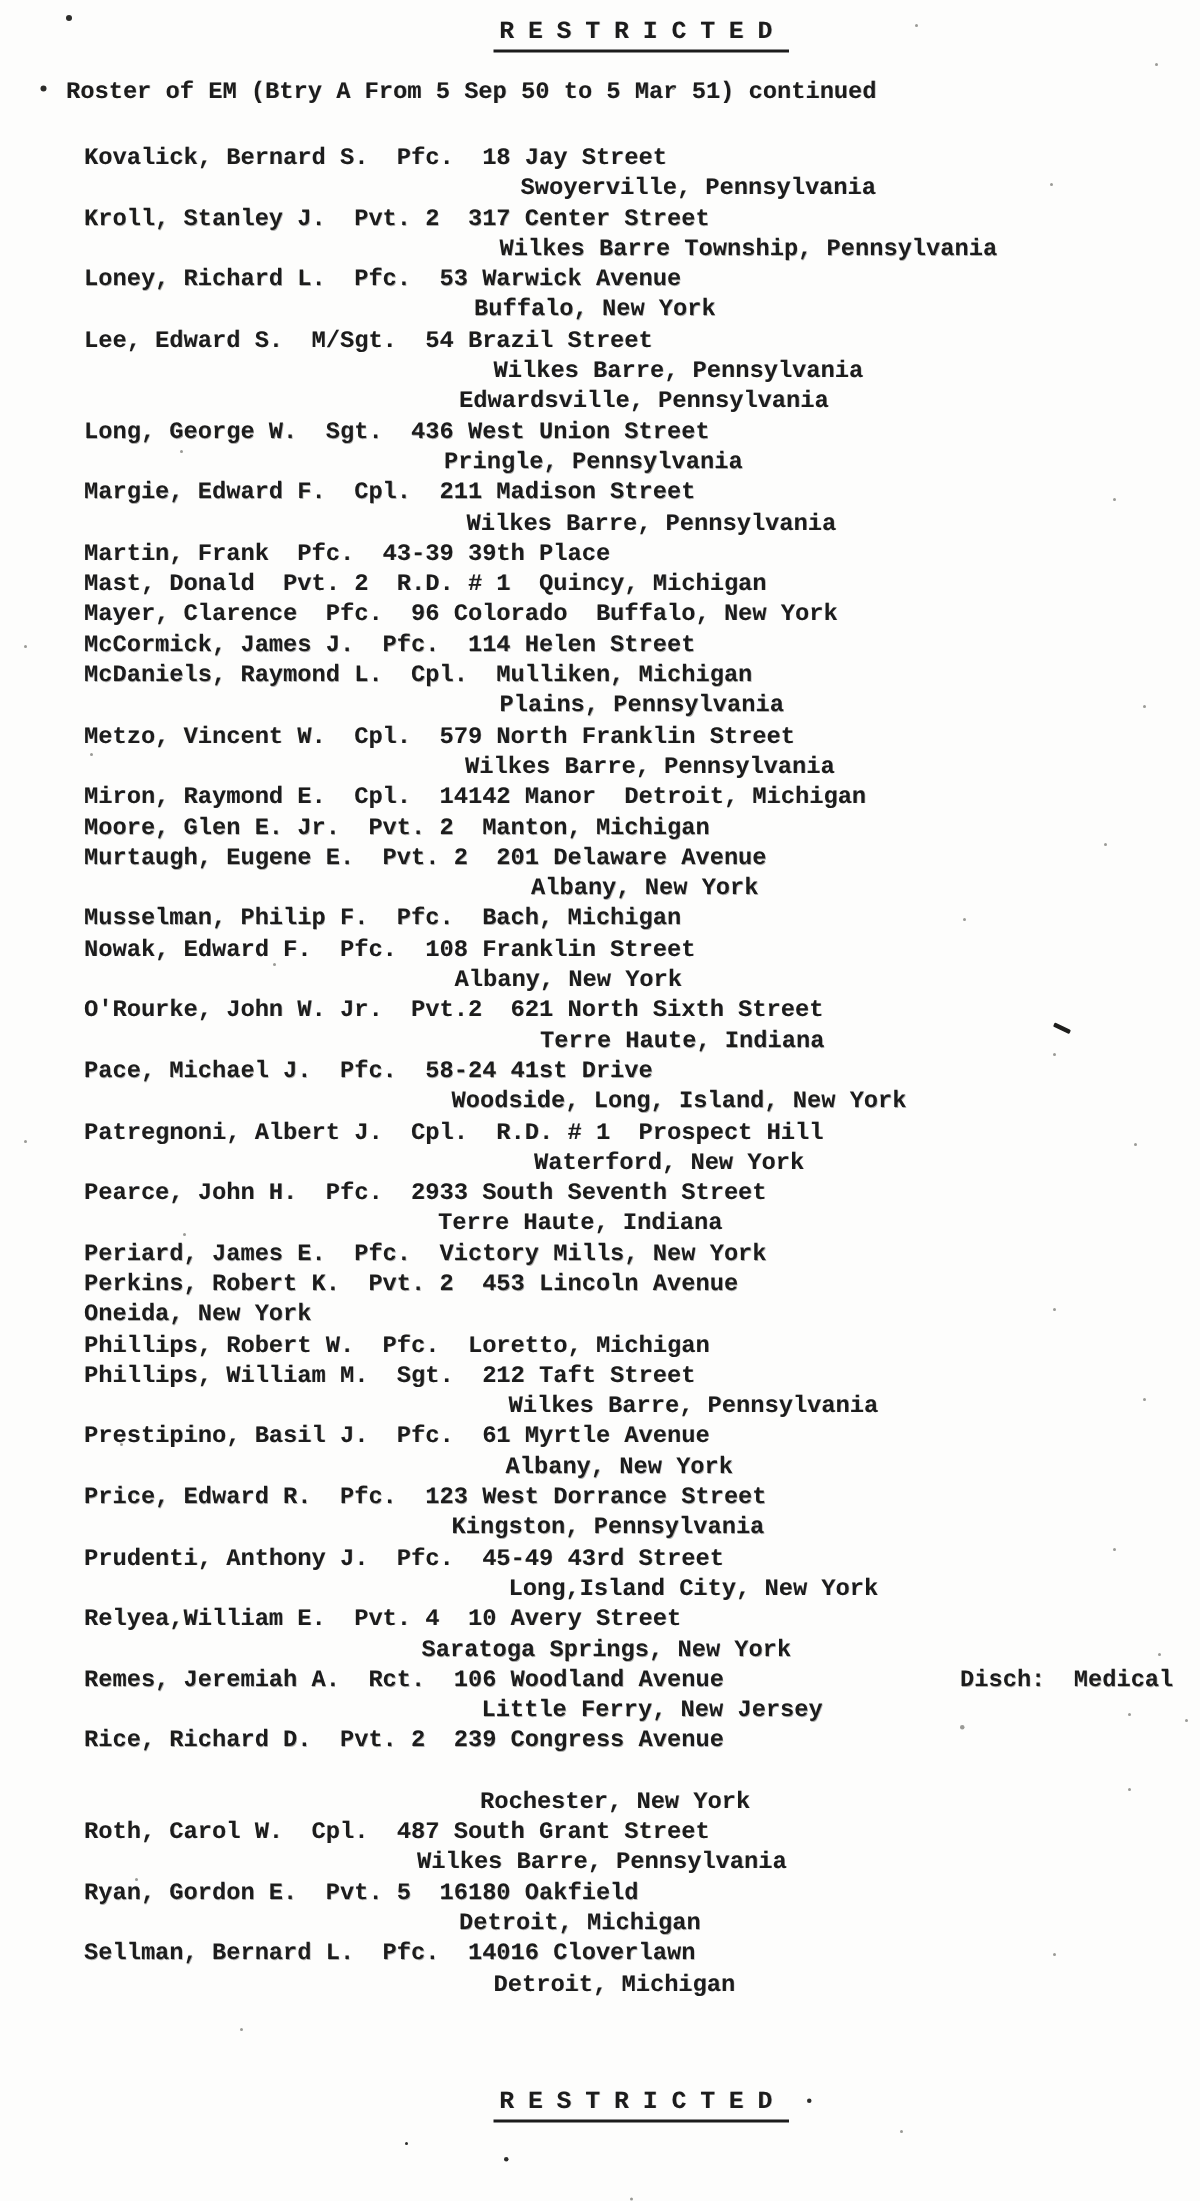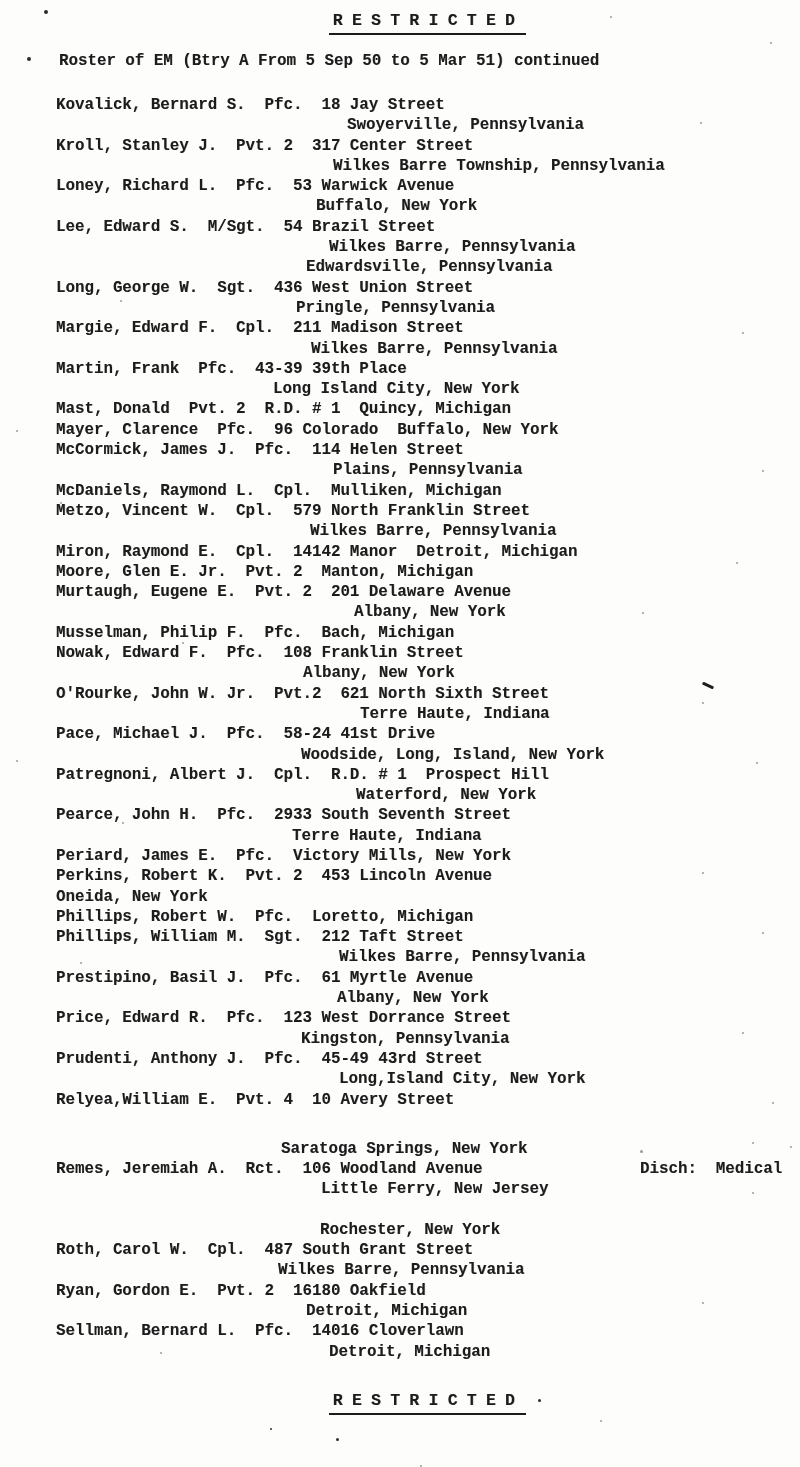--- a/index.html
+++ b/index.html
@@ -34,21 +34,21 @@
   .classification .stamp {
     display: inline-block;
     letter-spacing: 0.56em;
     border-bottom: 2.5px solid #1c1c1c;
     padding: 0 2px 2px 4px;
     font-size: 16.5px;
   }
   .doc-title {
     position: absolute;
     top: 51px;
-    left: 59px;
+    left: 44px;
     white-space: pre;
   }
   .roster {
     position: absolute;
     top: 95px;
     left: 0;
     right: 0;
   }
   .line {
     white-space: pre;
@@ -98,26 +98,25 @@
       <div class="line">Loney, Richard L.  Pfc.  53 Warwick Avenue</div>
       <div class="line" style="padding-left: 316px;">Buffalo, New York</div>
       <div class="line">Lee, Edward S.  M/Sgt.  54 Brazil Street</div>
       <div class="line" style="padding-left: 329px;">Wilkes Barre, Pennsylvania</div>
       <div class="line" style="padding-left: 306px;">Edwardsville, Pennsylvania</div>
       <div class="line">Long, George W.  Sgt.  436 West Union Street</div>
       <div class="line" style="padding-left: 296px;">Pringle, Pennsylvania</div>
       <div class="line">Margie, Edward F.  Cpl.  211 Madison Street</div>
       <div class="line" style="padding-left: 311px;">Wilkes Barre, Pennsylvania</div>
       <div class="line">Martin, Frank  Pfc.  43-39 39th Place</div>
-      <div class="line" style="padding-left: 273px;">Long Island City, New York</div>
       <div class="line">Mast, Donald  Pvt. 2  R.D. # 1  Quincy, Michigan</div>
       <div class="line">Mayer, Clarence  Pfc.  96 Colorado  Buffalo, New York</div>
       <div class="line">McCormick, James J.  Pfc.  114 Helen Street</div>
+      <div class="line">McDaniels, Raymond L.  Cpl.  Mulliken, Michigan</div>
       <div class="line" style="padding-left: 333px;">Plains, Pennsylvania</div>
-      <div class="line">McDaniels, Raymond L.  Cpl.  Mulliken, Michigan</div>
       <div class="line">Metzo, Vincent W.  Cpl.  579 North Franklin Street</div>
       <div class="line" style="padding-left: 310px;">Wilkes Barre, Pennsylvania</div>
       <div class="line">Miron, Raymond E.  Cpl.  14142 Manor  Detroit, Michigan</div>
       <div class="line">Moore, Glen E. Jr.  Pvt. 2  Manton, Michigan</div>
       <div class="line">Murtaugh, Eugene E.  Pvt. 2  201 Delaware Avenue</div>
       <div class="line" style="padding-left: 354px;">Albany, New York</div>
       <div class="line">Musselman, Philip F.  Pfc.  Bach, Michigan</div>
       <div class="line">Nowak, Edward F.  Pfc.  108 Franklin Street</div>
       <div class="line" style="padding-left: 303px;">Albany, New York</div>
       <div class="line">O'Rourke, John W. Jr.  Pvt.2  621 North Sixth Street</div>
@@ -134,27 +133,28 @@
       <div class="line">Phillips, Robert W.  Pfc.  Loretto, Michigan</div>
       <div class="line">Phillips, William M.  Sgt.  212 Taft Street</div>
       <div class="line" style="padding-left: 339px;">Wilkes Barre, Pennsylvania</div>
       <div class="line">Prestipino, Basil J.  Pfc.  61 Myrtle Avenue</div>
       <div class="line" style="padding-left: 337px;">Albany, New York</div>
       <div class="line">Price, Edward R.  Pfc.  123 West Dorrance Street</div>
       <div class="line" style="padding-left: 301px;">Kingston, Pennsylvania</div>
       <div class="line">Prudenti, Anthony J.  Pfc.  45-49 43rd Street</div>
       <div class="line" style="padding-left: 339px;">Long,Island City, New York</div>
       <div class="line">Relyea,William E.  Pvt. 4  10 Avery Street</div>
-      <div class="line" style="padding-left: 281px; margin-top: 29px;">Saratoga Springs, New York</div>
+      <div class="line" style="padding-left: 281px;">Saratoga Springs, New York</div>
       <div class="line">Remes, Jeremiah A.  Rct.  106 Woodland Avenue<span class="note" style="left: 592px;">Disch:  Medical</span></div>
       <div class="line" style="padding-left: 321px;">Little Ferry, New Jersey</div>
+      <div class="line">Rice, Richard D.  Pvt. 2  239 Congress Avenue</div>
       <div class="line" style="padding-left: 320px; margin-top: 20px;">Rochester, New York</div>
       <div class="line">Roth, Carol W.  Cpl.  487 South Grant Street</div>
       <div class="line" style="padding-left: 278px;">Wilkes Barre, Pennsylvania</div>
-      <div class="line">Ryan, Gordon E.  Pvt. 2  16180 Oakfield</div>
+      <div class="line">Ryan, Gordon E.  Pvt. 5  16180 Oakfield</div>
       <div class="line" style="padding-left: 306px;">Detroit, Michigan</div>
       <div class="line">Sellman, Bernard L.  Pfc.  14016 Cloverlawn</div>
       <div class="line" style="padding-left: 329px;">Detroit, Michigan</div>
     </div>
 
   <div class="classification classification-footer">
     <span class="stamp">RESTRICTED</span>
   </div>
 
 <div class="speck dark" style="left: 44px; top: 10px; width: 4px; height: 4px;"></div>

